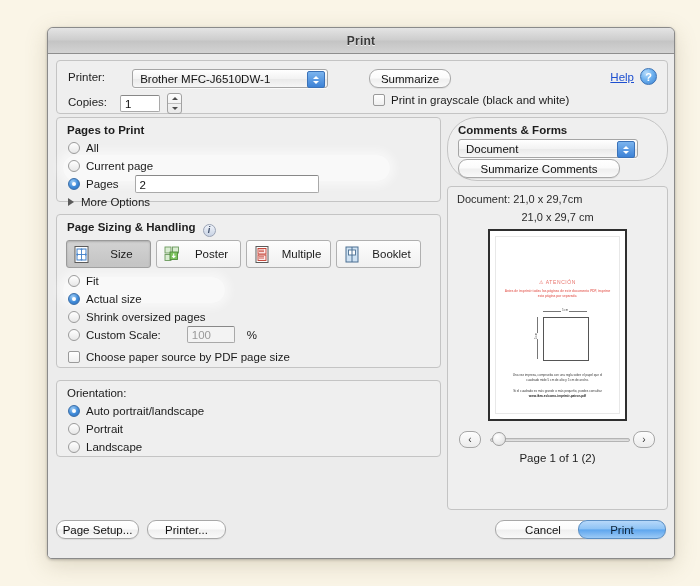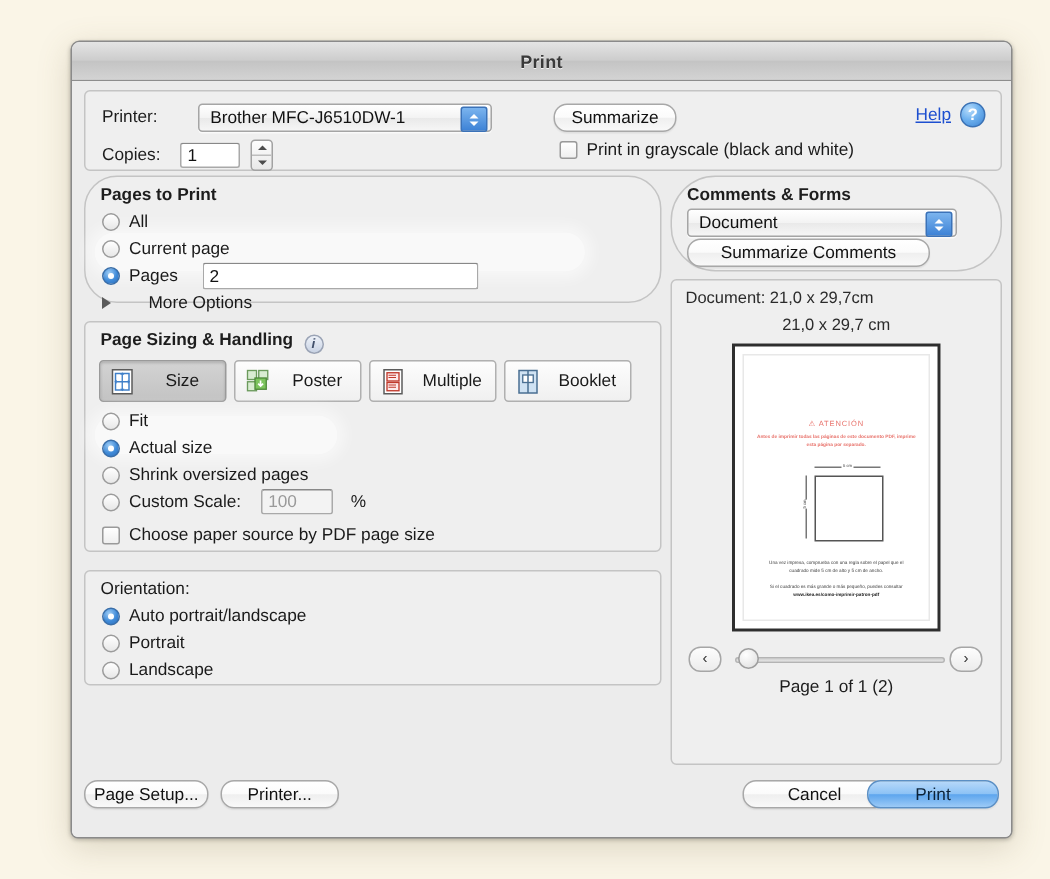--- a/index.html
+++ b/index.html
@@ -203,21 +203,21 @@
     background: #efefef;
     border: 1px solid #c4c4c4;
     border-radius: 4px;
   }
   .group-title {
     font-size: 11.5px;
     font-weight: bold;
     color: #1d1d1d;
   }
 
-  #grp-pages    { left: 8px;  top: 63px;  width: 383px; height: 83px; border-radius: 22px; }
+  #grp-pages    { left: 8px;  top: 63px;  width: 383px; height: 83px; }
   #grp-sizing   { left: 8px;  top: 160px; width: 383px; height: 152px; }
   #grp-orient   { left: 8px;  top: 326px; width: 383px; height: 75px; }
   #grp-comments { left: 399px; top: 63px; width: 219px; height: 62px; border-radius: 30px; }
   #grp-preview  { left: 399px; top: 132px; width: 219px; height: 322px; }
 
   
   .radio-row {
     display: flex;
     align-items: center;
     gap: 6px;
@@ -508,21 +508,21 @@
       </div>
 
       <div class="radio-row" style="position:absolute;left:11px;top:57px;">
         <span class="radio on"></span>
         <span>Pages</span>
         <span class="textfield" style="width:184px; margin-left:10px; height:18px; line-height:18px;">2</span>
       </div>
 
       <div class="radio-row" style="position:absolute;left:11px;top:75px;">
         <span class="disclosure"></span>
-        <span style="margin-left:19px;">More Options</span>
+        <span style="margin-left:1px;">More Options</span>
       </div>
     </div>
 
     <div class="group" id="grp-sizing">
       <div style="position:absolute;left:10px;top:6px;">
         <span class="group-title">Page Sizing &amp; Handling</span>
         <span class="info-icon">i</span>
       </div>
 
       <div class="seg-row">
@@ -589,21 +589,21 @@
       </div>
 
       <div class="radio-row" style="position:absolute;left:11px;top:93px;">
         <span class="radio"></span>
         <span>Shrink oversized pages</span>
       </div>
 
       <div class="radio-row" style="position:absolute;left:11px;top:111px;">
         <span class="radio"></span>
         <span>Custom Scale:</span>
-        <span class="textfield" style="width:48px; margin-left:7px; color:#9a9a9a; background:#f3f3f3;">100</span>
+        <span class="textfield" style="width:48px; margin-left:20px; color:#9a9a9a; background:#f3f3f3;">100</span>
         <span class="pct" style="margin-left:6px;">%</span>
       </div>
 
       <div class="radio-row" style="position:absolute;left:11px;top:133px;">
         <span class="cbox"></span>
         <span>Choose paper source by PDF page size</span>
       </div>
     </div>
 
     <div class="group" id="grp-orient">

